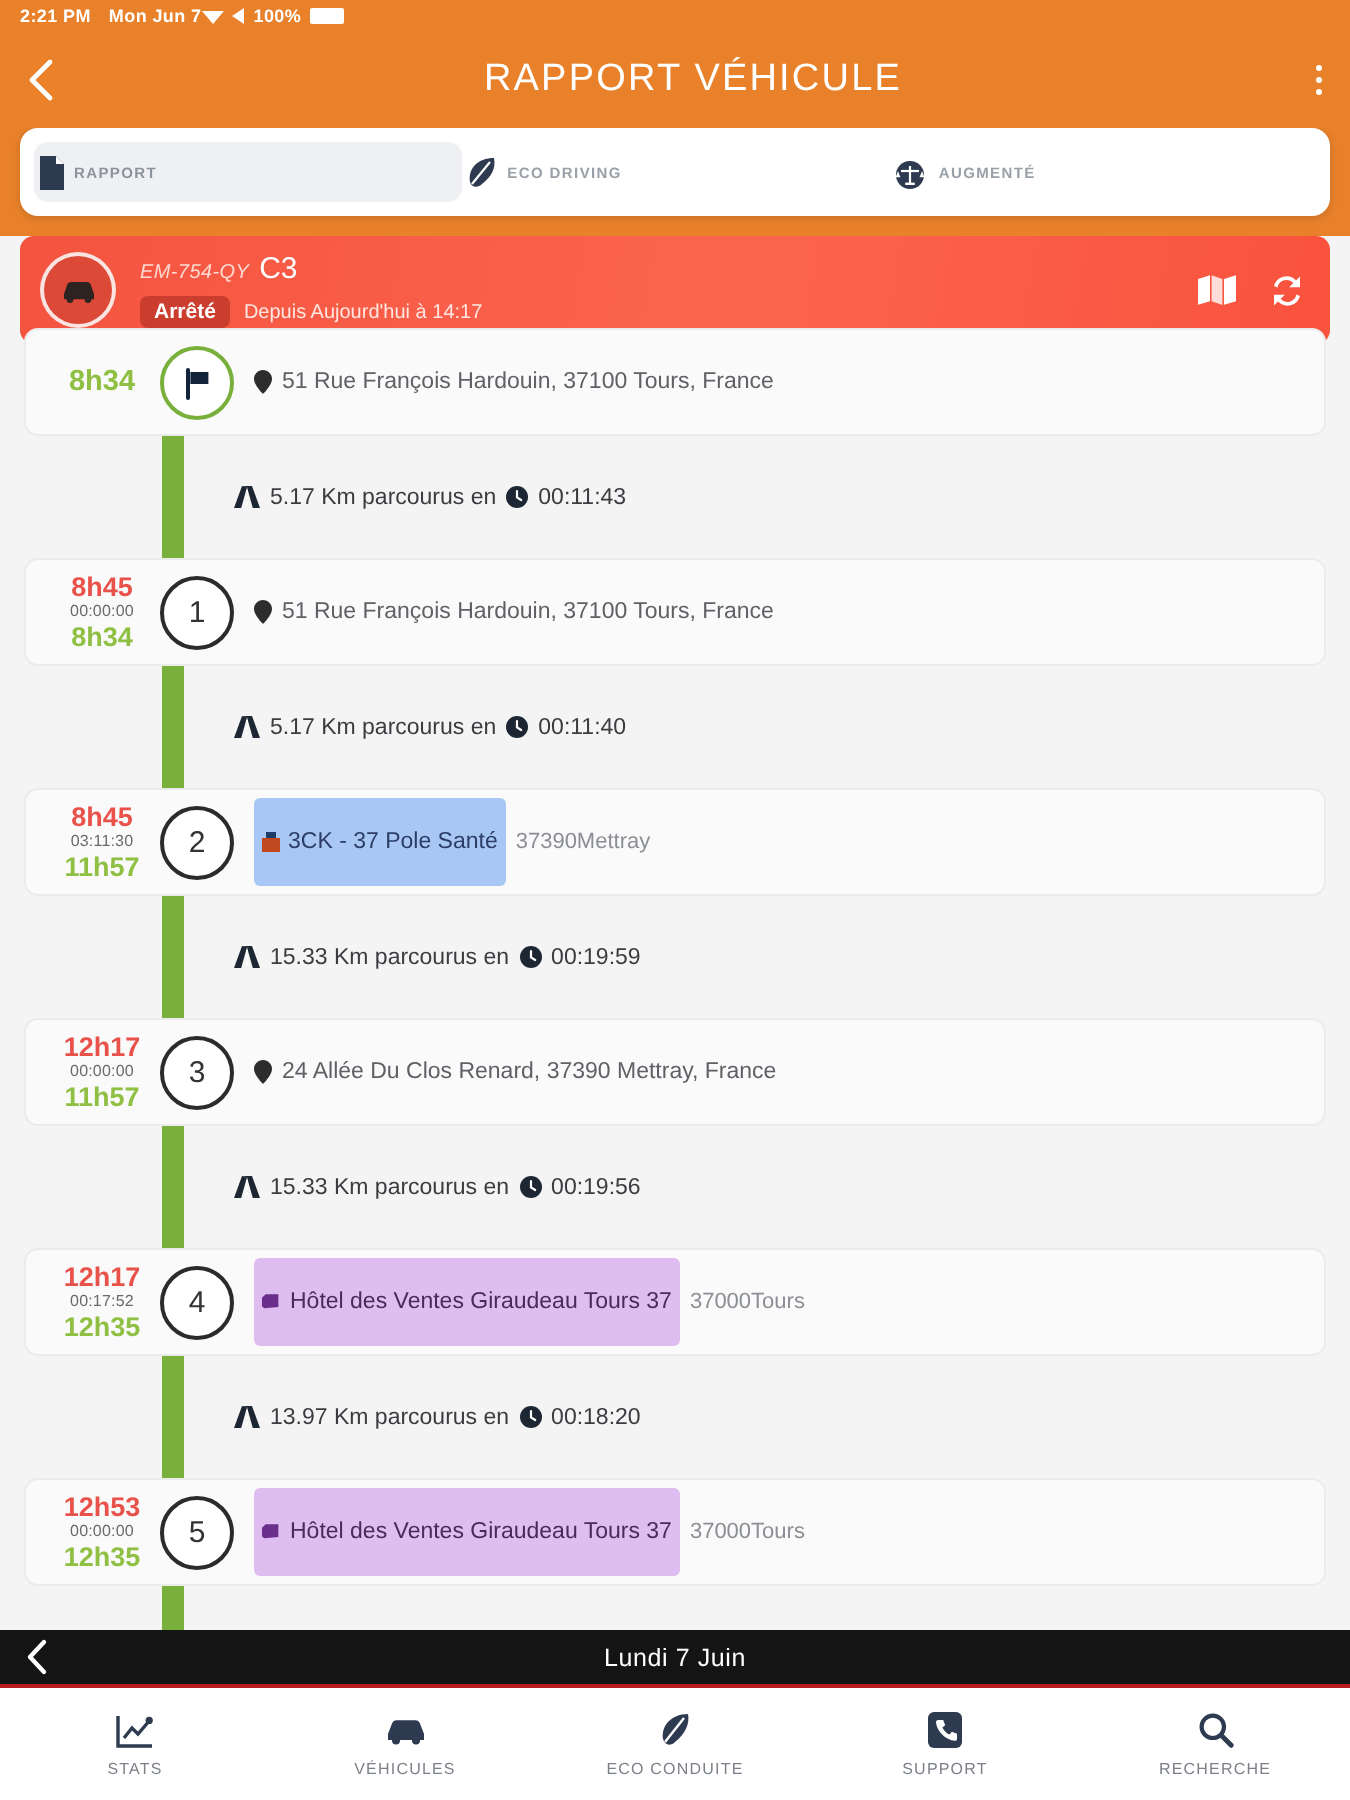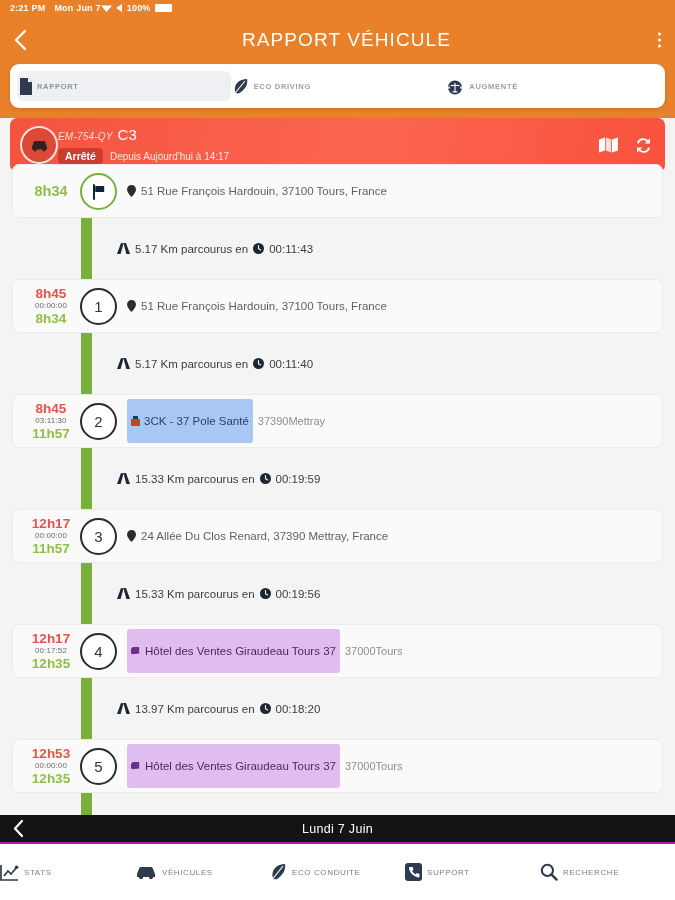--- a/index.html
+++ b/index.html
@@ -68,21 +68,21 @@
     height: 54px; display: flex; align-items: center; position: relative;
     padding: 0 12px 0 10px;
     background: linear-gradient(100deg,#f4543f 0%,#fb6550 55%,#f9523d 100%);
   }
   .veh-avatar {
     width: 38px; height: 38px; border-radius: 50%;
     border: 2px solid rgba(255,255,255,.85);
     background: rgba(190,60,45,.45);
     display: flex; align-items: center; justify-content: center; flex: none;
   }
-  .veh-info { margin-left: 0; flex: 1; min-width: 0; }
+  .veh-info { margin-left: 12px; flex: 1; min-width: 0; }
   .veh-line1 { display: flex; align-items: baseline; gap: 5px; margin-bottom: 5px; }
   .veh-plate { font-size: 10px; color: #ffd9d1; font-style: italic; letter-spacing: .2px; }
   .veh-model { font-size: 15px; color: #ffffff; font-weight: 400; }
   .veh-line2 { display: flex; align-items: center; gap: 7px; }
   .veh-status {
     background: rgba(167,40,30,.55); color: #fff; font-size: 10.5px;
     font-weight: bold; padding: 2px 7px; border-radius: 4px;
   }
   .veh-since { font-size: 10px; color: #ffe6e0; }
   .veh-actions { display: flex; gap: 16px; align-items: center; }
@@ -136,32 +136,32 @@
   .leg {
     height: 61px; display: flex; align-items: center;
     padding-left: 117px; gap: 5px; font-size: 11.5px; color: #3a3c40;
   }
   .leg .ic { display: flex; align-items: center; }
 
   
   .datebar {
     position: absolute; left: 0; right: 0; bottom: 56px; height: 29px;
     background: #141414; color: #fff; display: flex; align-items: center;
-    justify-content: center; border-bottom: 2px solid #a21caf;
+    justify-content: center; border-bottom: 2px solid #b91c1c;
   }
   .datebar .dchev { position: absolute; left: 12px; cursor: pointer; display: flex; }
   .date-text { font-size: 12.5px; letter-spacing: .3px; }
 
   
   .bottomnav {
     position: absolute; left: 0; right: 0; bottom: 0; height: 56px;
     background: #ffffff; display: flex; align-items: center;
   }
   .nav-item {
-    flex: 1; display: flex; flex-direction: row; align-items: center;
+    flex: 1; display: flex; flex-direction: column; align-items: center;
     gap: 5px; cursor: pointer;
   }
   .nav-label { font-size: 8px; color: #7c8089; letter-spacing: .6px; }
   .nav-icon { height: 19px; display: flex; align-items: center; }
   svg { display: block; }
 </style>
 </head>
 <body>
 
 <div id="app">

